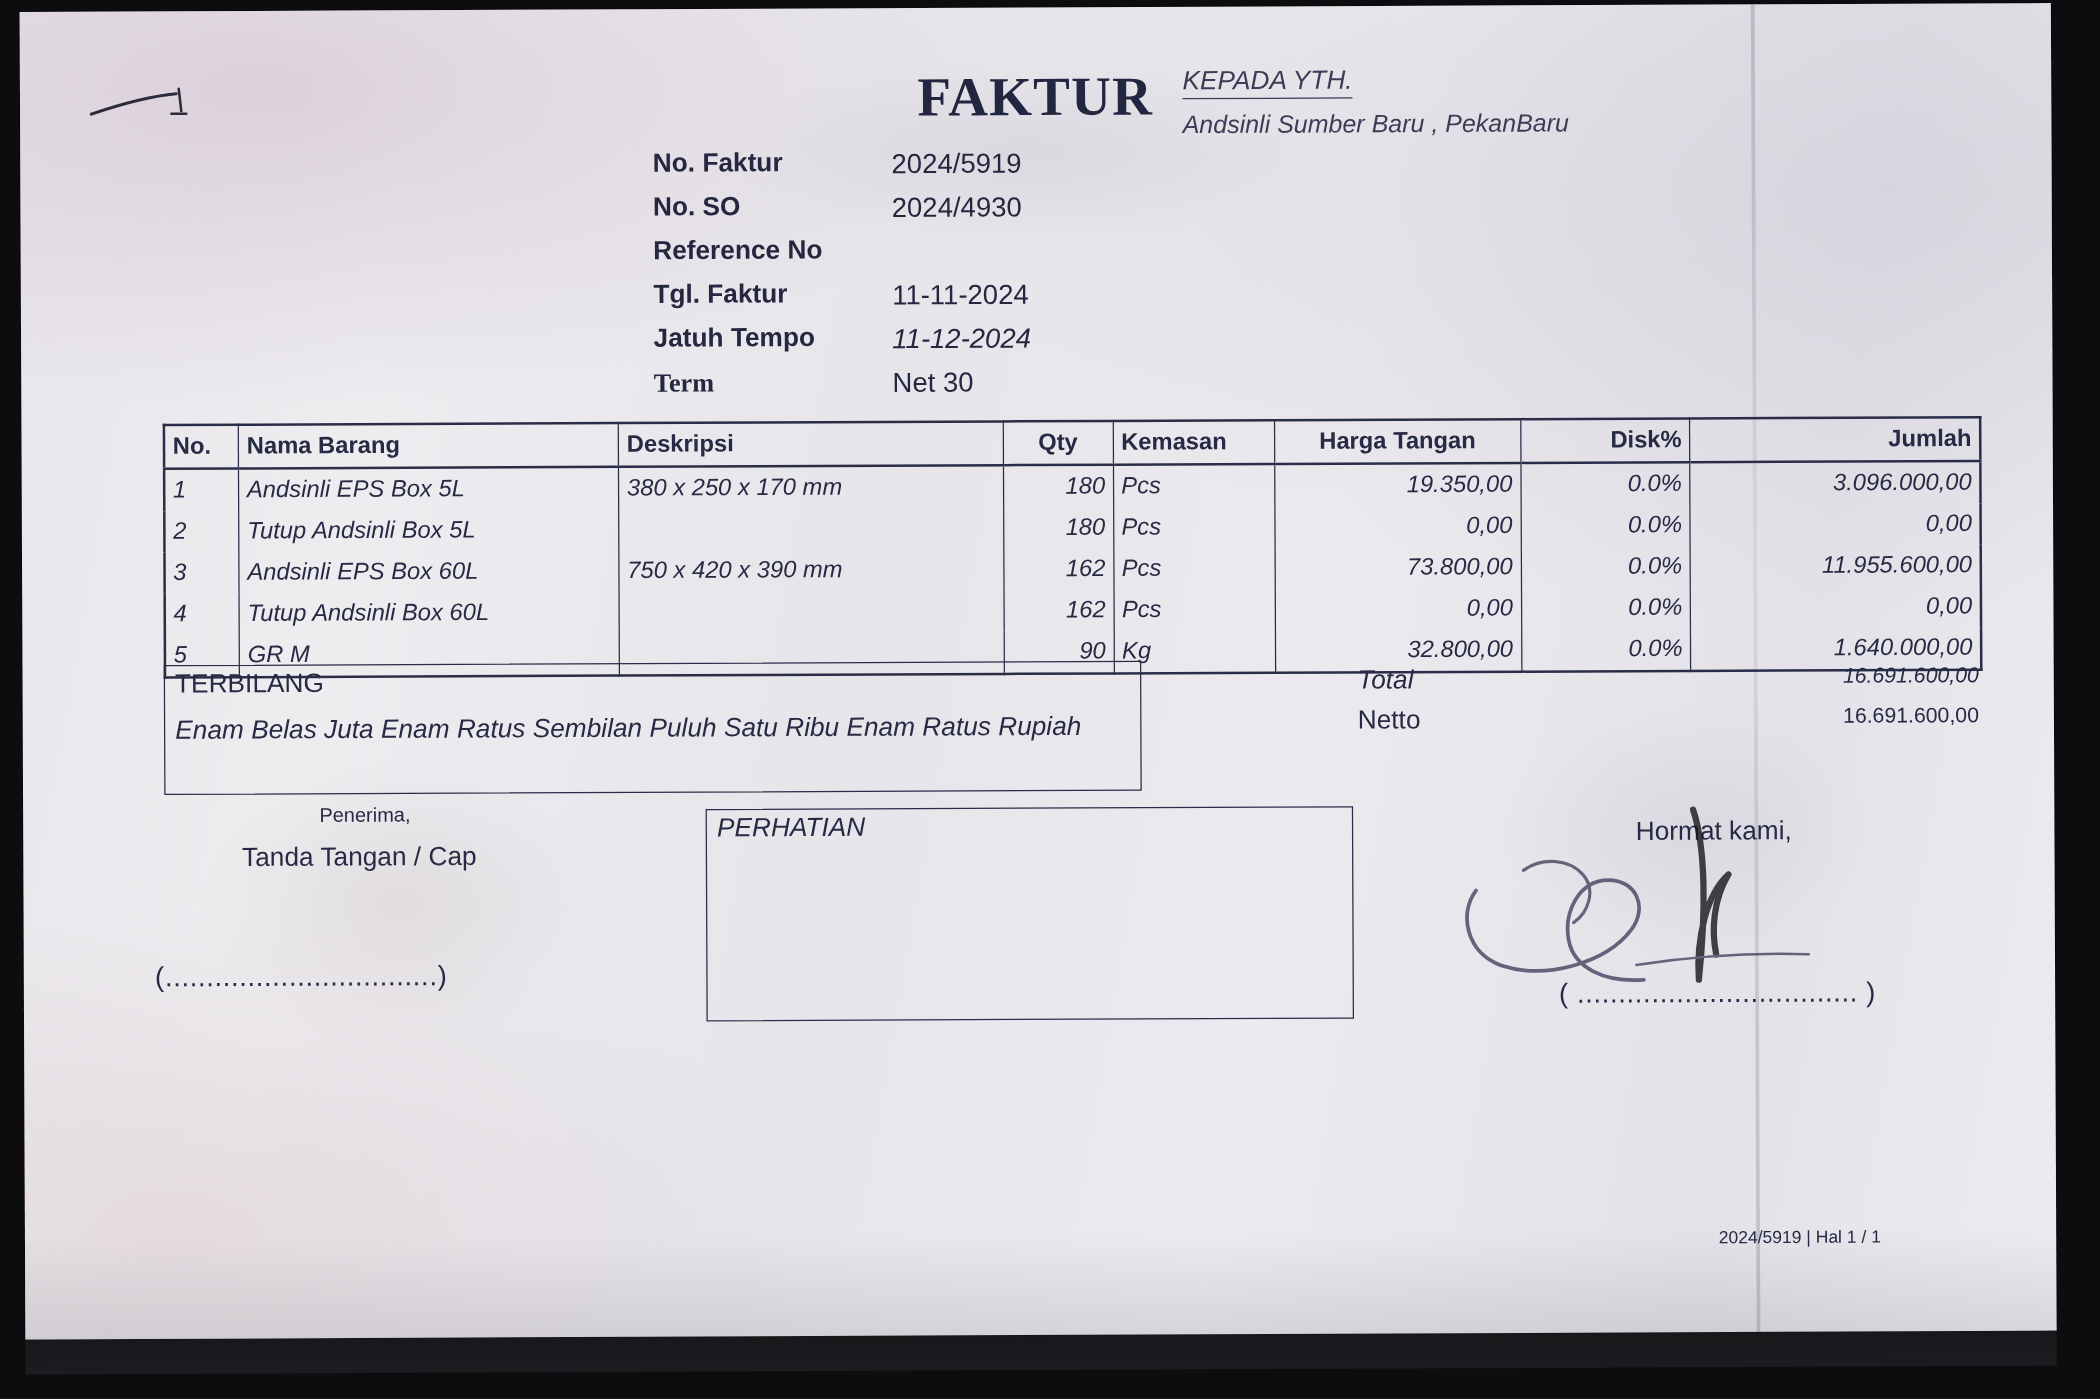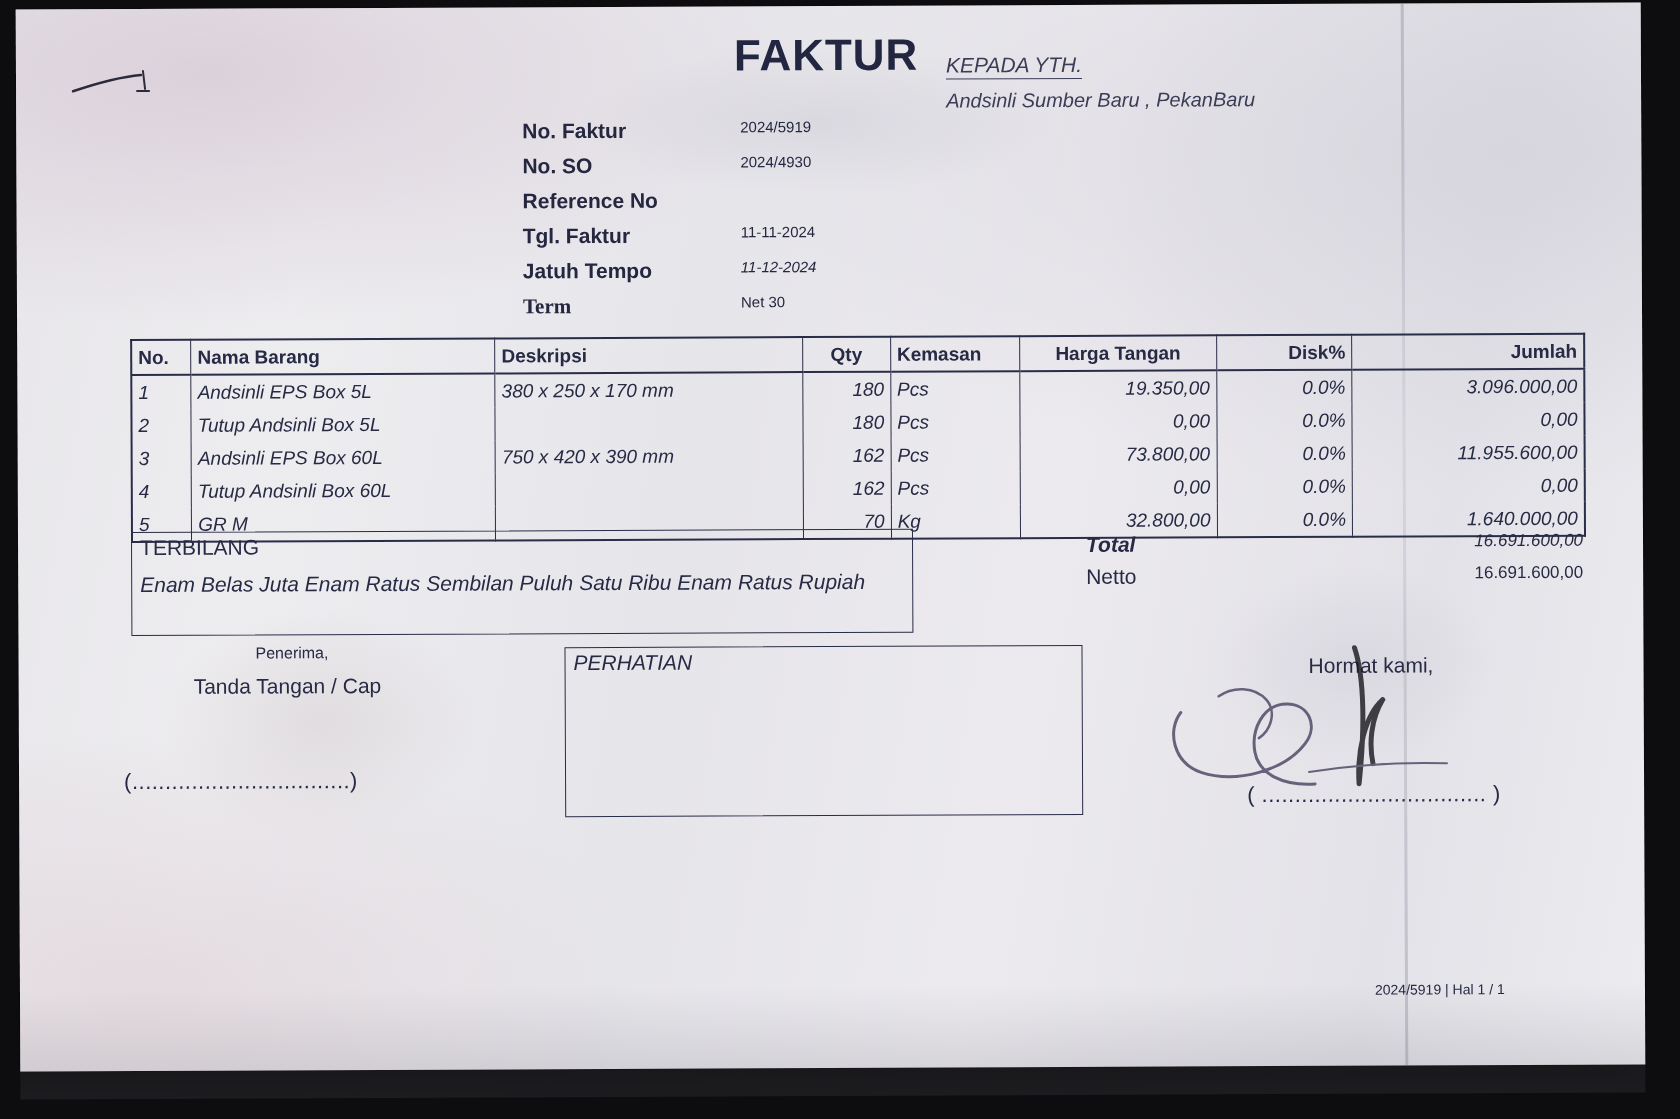--- a/index.html
+++ b/index.html
@@ -51,25 +51,26 @@
   
   .ink {
     color: #2a2d44;
     font-family: "Liberation Sans", sans-serif;
     position: absolute;
     white-space: nowrap;
   }
 
   
   #title {
-    left: 718px; top: 24px;
+    left: 718px; top: 46px;
     font-size: 44px;
     font-weight: bold;
     letter-spacing: 1px;
     color: #232640;
+    font-family: Liberation Serif, serif;
   }
   #kepada-label {
     left: 930px; top: 48px;
     font-size: 21px;
     font-style: italic;
     color: #3a3d55;
     border-bottom: 1px solid #3a3d55;
     padding-bottom: 1px;
   }
   #kepada-value {
@@ -79,22 +80,22 @@
     color: #3a3d55;
   }
 
   .meta-label {
     font-size: 21px;
     font-weight: bold;
     left: 506px;
     color: #24273f;
   }
   .meta-value {
-    font-size: 15px;
-    left: 724px;
+    font-size: 22px;
+    left: 697px;
     color: #24273f;
   }
   .meta-value.italic { font-style: italic; }
 
   
   #table {
     position: absolute;
     left: 113px;
     top: 330px;
     width: 1455px;
@@ -320,35 +321,35 @@
           <td class="c-qty">162</td>
           <td class="c-kem">Pcs</td>
           <td class="c-harga">0,00</td>
           <td class="c-disk">0.0%</td>
           <td class="c-jml">0,00</td>
         </tr>
         <tr>
           <td class="c-no">5</td>
           <td class="c-nama">GR M</td>
           <td class="c-desk"></td>
-          <td class="c-qty">70</td>
+          <td class="c-qty">90</td>
           <td class="c-kem">Kg</td>
           <td class="c-harga">32.800,00</td>
           <td class="c-disk">0.0%</td>
           <td class="c-jml">1.640.000,00</td>
         </tr>
       </tbody>
     </table>
 
     <div id="terbilang-box">
       <div id="terbilang-label">TERBILANG</div>
       <div id="terbilang-text">Enam Belas Juta Enam Ratus Sembilan Puluh Satu Ribu Enam Ratus Rupiah</div>
     </div>
 
-    <div class="ink tot-label" style="top:528px;font-weight:bold;">Total</div>
+    <div class="ink tot-label" style="top:528px;">Total</div>
     <div class="ink tot-value" style="top:528px;">16.691.600,00</div>
     <div class="ink tot-label plain" style="top:560px;">Netto</div>
     <div class="ink tot-value plain" style="top:560px;">16.691.600,00</div>
 
     <div class="ink" id="penerima-title">Penerima,</div>
     <div class="ink" id="penerima-sub">Tanda Tangan / Cap</div>
     <div class="ink" id="penerima-line">(.................................)</div>
 
     <div id="stamp-faint"></div>
 

